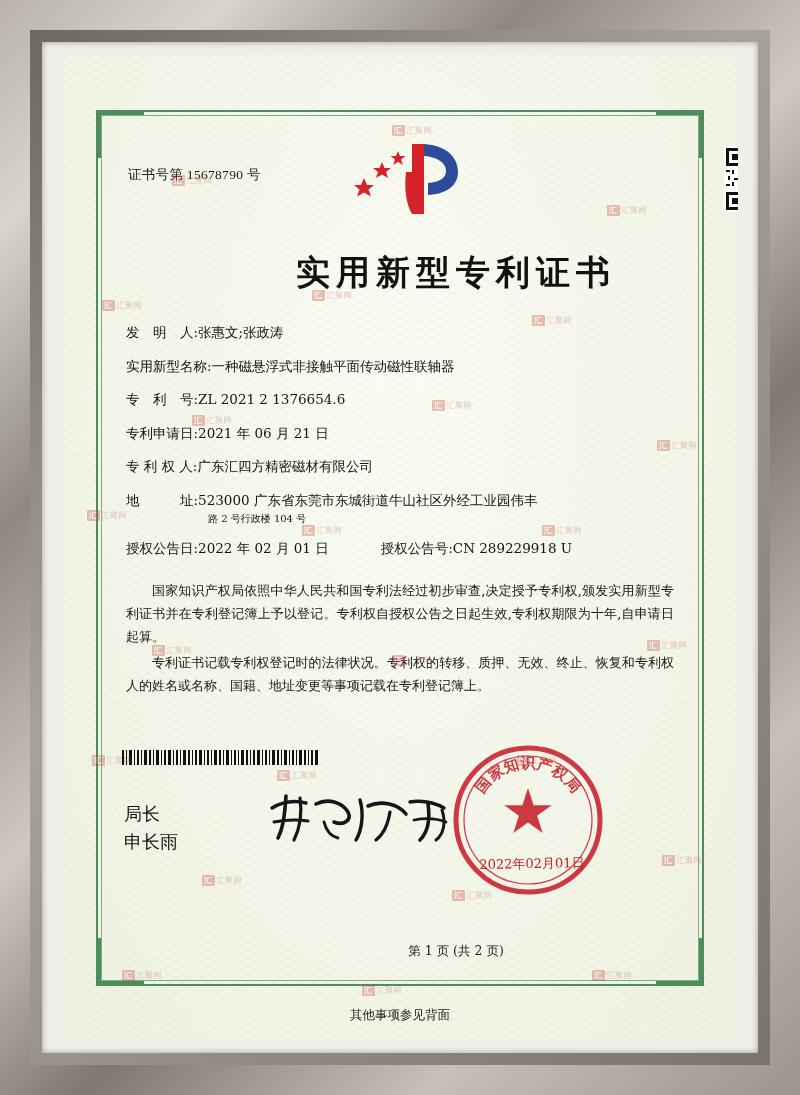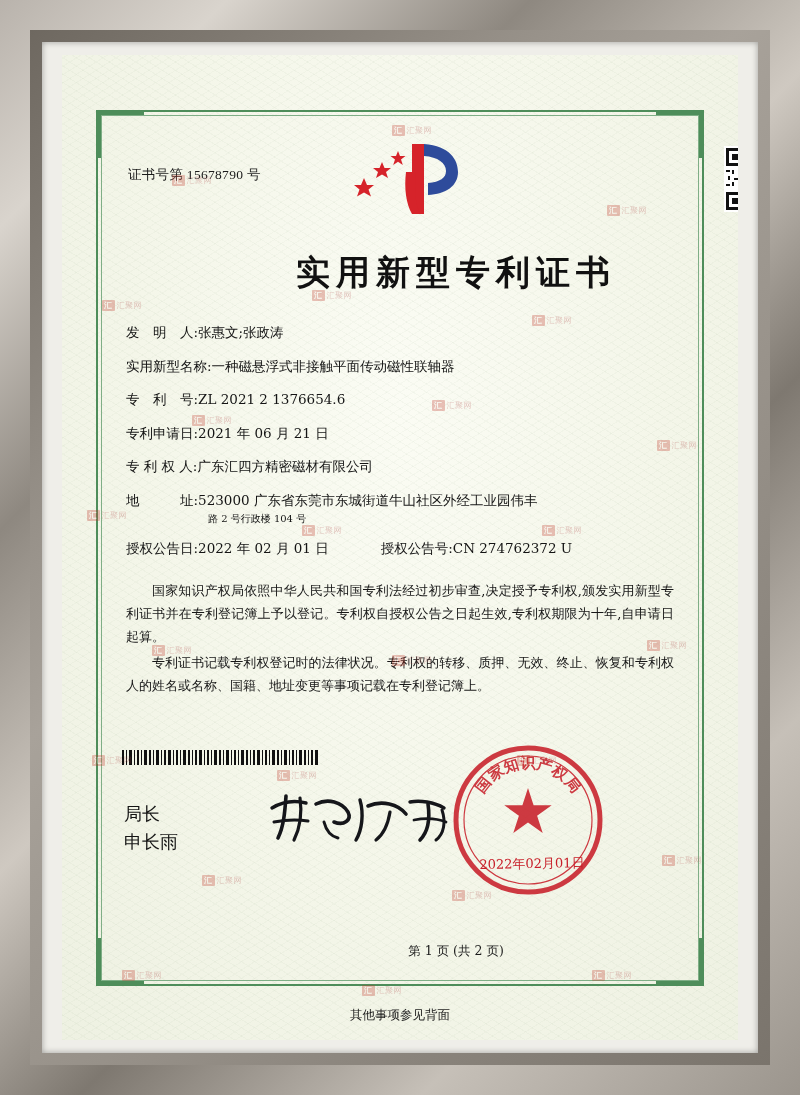--- a/index.html
+++ b/index.html
@@ -395,21 +395,21 @@
           <span class="lbl">地　　　址:</span>
           <span class="val">523000 广东省东莞市东城街道牛山社区外经工业园伟丰</span>
         </div>
         <div class="addr-line2">路 2 号行政楼 104 号</div>
 
         <div class="row" style="margin-top:18px;">
           <span class="lbl">授权公告日:</span>
           <span class="val" style="flex:0 0 auto;">2022 年 02 月 01 日</span>
           <span class="inline-gap"></span>
           <span class="lbl">授权公告号:</span>
-          <span class="val" style="flex:0 0 auto;">CN 274762372 U</span>
+          <span class="val" style="flex:0 0 auto;">CN 289229918 U</span>
         </div>
       </div>
 
       <div class="paras">
         <p>国家知识产权局依照中华人民共和国专利法经过初步审查,决定授予专利权,颁发实用新型专利证书并在专利登记簿上予以登记。专利权自授权公告之日起生效,专利权期限为十年,自申请日起算。</p>
         <p>专利证书记载专利权登记时的法律状况。专利权的转移、质押、无效、终止、恢复和专利权人的姓名或名称、国籍、地址变更等事项记载在专利登记簿上。</p>
       </div>
 
       <div class="barcode">
         <svg viewBox="0 0 196 15" width="196" height="15" shape-rendering="crispEdges">

